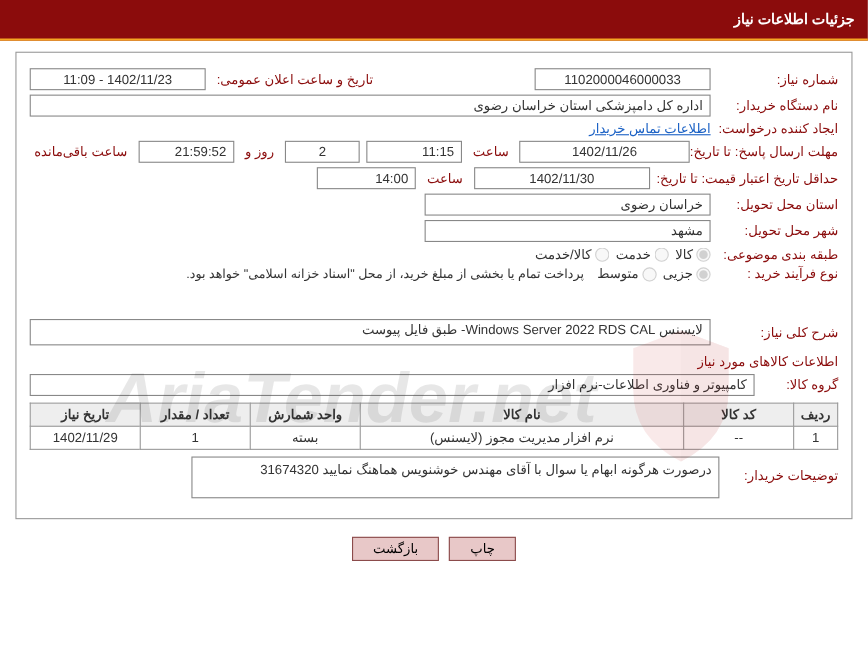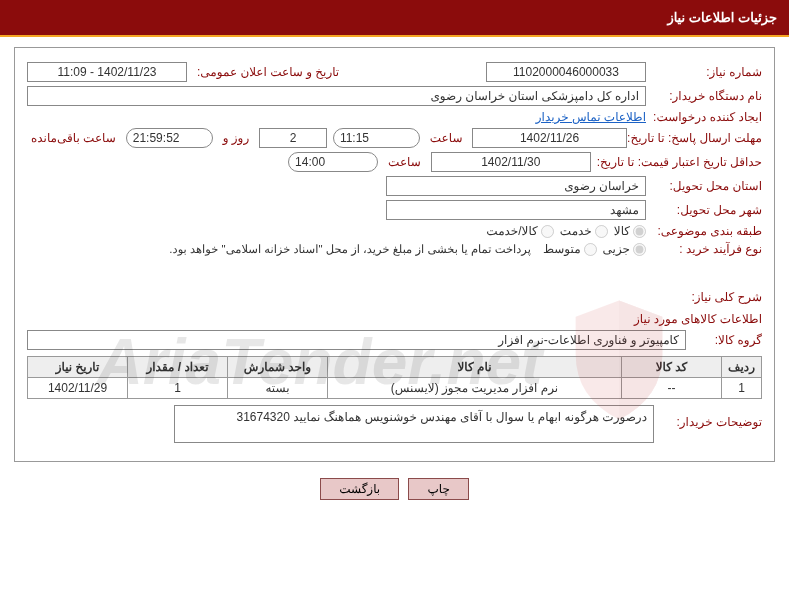--- a/index.html
+++ b/index.html
@@ -44,21 +44,21 @@
   border: 1px solid #888;
   background: #fff;
   padding: 2px 6px;
   min-height: 18px;
   font-size: 12px;
   text-align: right;
   display: inline-block;
 }
 .fw { flex: 1; }
 .w160 { width: 160px; text-align: center; }
-.w90 { width: 90px; text-align: left; border-radius: 10px;}
+.w90 { width: 90px; text-align: right;}
 .w70 { width: 70px; text-align: center;}
 .small-lbl{ color:#8b0c0c; padding:0 4px; white-space:nowrap; font-size:12px;}
 .link { color: #1c62c5; cursor: pointer; text-decoration: underline; }
 .radio-row { display:flex; align-items:center; gap:6px;}
 .radio { display:flex; align-items:center; gap:3px;}
 .radio input{ margin:0; }
 .note { color:#333; font-size:11.5px; }
 .section-title { color:#8b0c0c; font-weight:normal; margin:8px 0 4px 0; font-size:12px;}
 table.items { width:100%; border-collapse:collapse; margin:6px 0; }
 table.items th, table.items td {
@@ -162,20 +162,21 @@
         <input type="radio" disabled="" style="">
         <span>متوسط</span>
       </label>
     <span class="note" style="margin-right:6px;">پرداخت تمام یا بخشی از مبلغ خرید، از محل "اسناد خزانه اسلامی" خواهد بود.</span>
   </div>
 
   <div style="height:26px"></div>
 
   <div class="row">
     <span class="label">شرح کلی نیاز:</span>
+    <span class="field fw" style="min-height:24px;">لایسنس Windows Server 2022 RDS CAL- طبق فایل پیوست</span>
   </div>
 
   <div class="section-title">اطلاعات کالاهای مورد نیاز</div>
 
   <div class="row">
     <span class="label" style="min-width:70px">گروه کالا:</span>
     <span class="field fw">کامپیوتر و فناوری اطلاعات-نرم افزار</span>
   </div>
 
   <table class="items">

